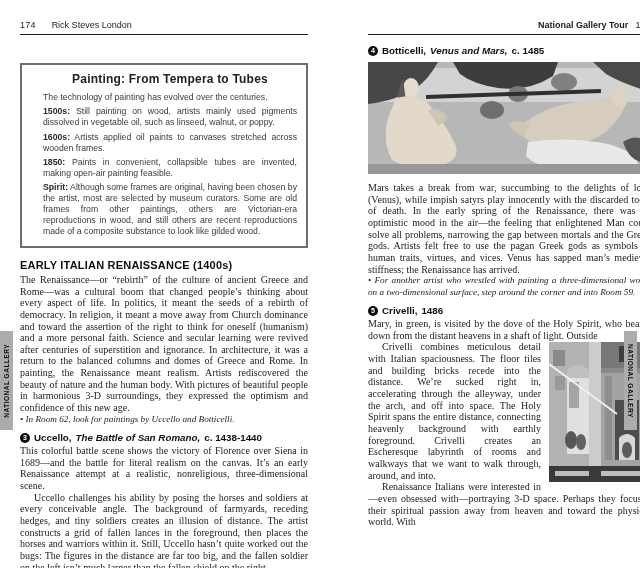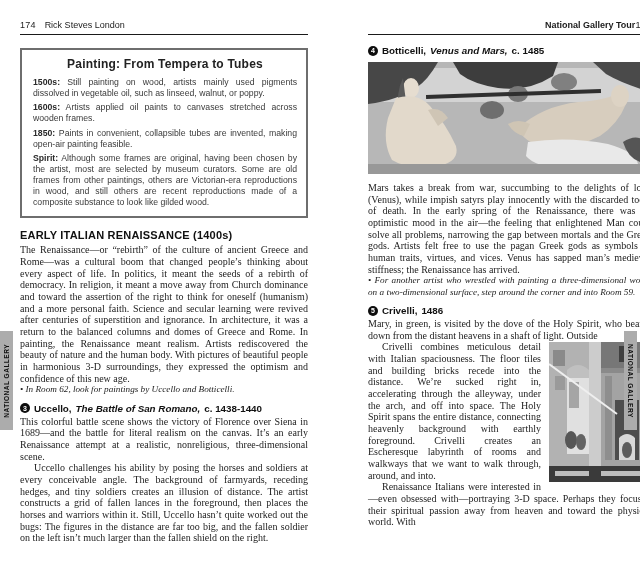--- a/index.html
+++ b/index.html
@@ -4,30 +4,30 @@
 <style>
   * { margin:0; padding:0; box-sizing:border-box; }
   html,body { width:640px; height:568px; background:#ffffff; overflow:hidden; }
   body { font-family:"Liberation Serif", serif; color:#1c1c1c; position:relative; }
 
   .page { position:absolute; top:20px; }
   .page-left  { left:20px;  width:288px; }
   .page-right { left:368px; width:283px; }
 
   
-  .runhead { display:flex; align-items:baseline; 
+  .runhead { display:flex; align-items:baseline; gap:7px;
              font-family:"Liberation Sans", sans-serif; font-size:9px;
              border-bottom:1.2px solid #1a1a1a; padding-bottom:4px; }
   .runhead.right { justify-content:flex-end; }
   .pgnum { font-weight:400; letter-spacing:.2px; }
   .runtitle { font-weight:400;padding-left:9px; }
   .runtitle.bold { font-weight:700; }
 
   
-  .infobox { margin-top:13px; border:2px solid #6e6e6e; padding:7px 9px 9px 11px;
+  .infobox { margin-top:28px; border:2px solid #6e6e6e; padding:7px 9px 9px 21px;
              font-family:"Liberation Sans", sans-serif; color:#3a3a3a; }
   .infobox h2 { font-size:12px; font-weight:700; text-align:center; color:#222;
                 margin-bottom:6px; letter-spacing:.2px; }
   .infobox p { font-size:8.7px; line-height:10.9px; text-align:justify; margin-top:3.5px; }
   .infobox b { color:#2a2a2a; }
 
   
   .secthead { font-family:"Liberation Sans", sans-serif; font-weight:700;
               font-size:11px; color:#111; margin:11px 0 3px 0; letter-spacing:.2px; }
 
@@ -67,20 +67,21 @@
 
 <div class="page page-left">
 
   <div class="runhead">
     <span class="pgnum">174</span>
     <span class="runtitle">Rick Steves London</span>
   </div>
 
   <div class="infobox">
     <h2>Painting: From Tempera to Tubes</h2>
+    <p>The technology of painting has evolved over the centuries.</p>
     <p><b>1500s:</b> <span>Still painting on wood, artists mainly used pigments dissolved in vegetable oil, such as linseed, walnut, or poppy.</span></p>
     <p><b>1600s:</b> <span>Artists applied oil paints to canvases stretched across wooden frames.</span></p>
     <p><b>1850:</b> <span>Paints in convenient, collapsible tubes are invented, making open-air painting feasible.</span></p>
     <p><b>Spirit:</b> <span>Although some frames are original, having been chosen by the artist, most are selected by museum curators. Some are old frames from other paintings, others are Victorian-era reproductions in wood, and still others are recent reproductions made of a composite substance to look like gilded wood.</span></p>
   </div>
 
   <div class="secthead">EARLY ITALIAN RENAISSANCE (1400s)</div>
   <p class="body-p">The Renaissance—or “rebirth” of the culture of ancient Greece and Rome—was a cultural boom that changed people’s thinking about every aspect of life. In politics, it meant the seeds of a rebirth of democracy. In religion, it meant a move away from Church dominance and toward the assertion of the right to think for oneself (humanism) and a more personal faith. Science and secular learning were revived after centuries of superstition and ignorance. In architecture, it was a return to the balanced columns and domes of Greece and Rome. In painting, the Renaissance meant realism. Artists rediscovered the beauty of nature and the human body. With pictures of beautiful people in harmonious 3-D surroundings, they expressed the optimism and confidence of this new age.</p>
   <p class="tip">• In Room 62, look for paintings by Uccello and Botticelli.</p>
 

